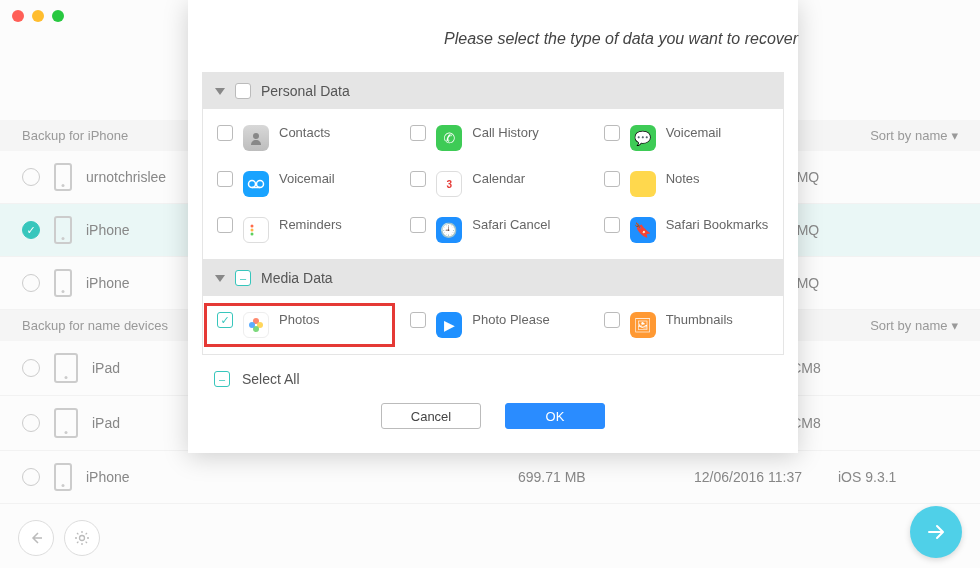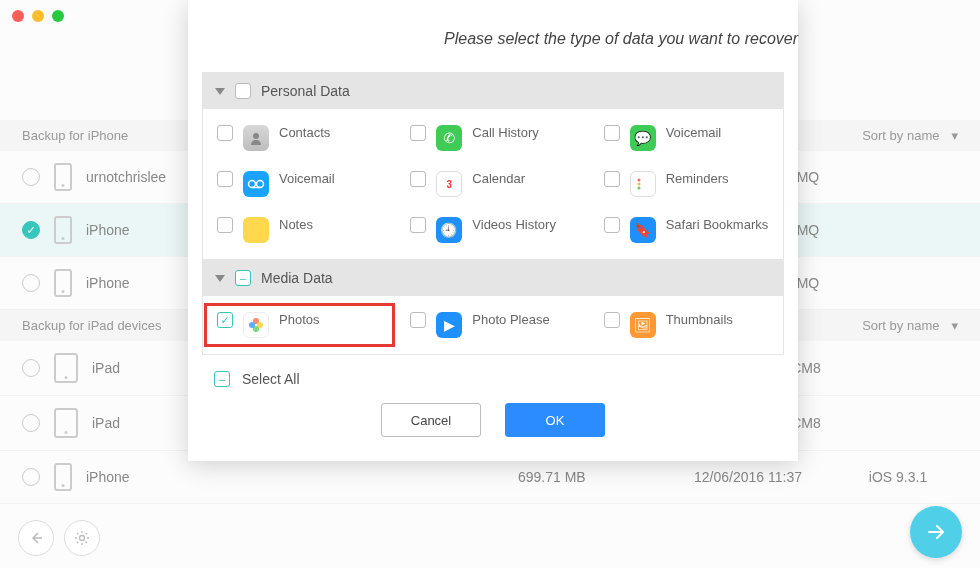--- a/index.html
+++ b/index.html
@@ -6,32 +6,32 @@
 body { width: 980px; height: 568px; background: #fcfcfc; position: relative; overflow: hidden; }
 
 
 .traffic { position: absolute; top: 10px; left: 12px; display: flex; gap: 8px; }
 .tl { width: 12px; height: 12px; border-radius: 50%; }
 .tl-close { background: #ff5f57; } .tl-min { background: #ffbd2e; } .tl-max { background: #28c840; }
 
 
 .bg-list { position: absolute; top: 120px; left: 0; right: 0; }
 .section-header { background: #f5f5f5; color: #999; font-size: 13px; padding: 8px 22px; display: flex; justify-content: space-between; align-items: center; }
-.sortby { display: flex; align-items: flex-start; gap: 12px; cursor: pointer; }
+.sortby { display: flex; align-items: flex-start; gap: 4px; cursor: pointer; }
 .row { display: flex; align-items: center; padding: 12px 22px; border-bottom: 1px solid #f2f2f2; color: #888; font-size: 14px; }
 .row.sel { background: #eaf7f6; }
 .radio { width: 18px; height: 18px; border: 1px solid #ccc; border-radius: 50%; margin-right: 14px; display:flex;align-items:center;justify-content:center; }
 .radio.on { border-color: #37c6bc; background: #37c6bc; color:#fff; font-size:11px; }
 .dev { width: 18px; height: 28px; border: 2px solid #ccc; border-radius: 3px; margin-right: 14px; position:relative; }
 .dev.ipad { width: 24px; height: 30px; }
 .dev::after { content:""; position:absolute; bottom:2px; left:50%; transform:translateX(-50%); width:3px;height:3px;border-radius:50%;background:#ccc; }
 .dev-name { flex:1; }
 .col-size { width: 140px; text-align:left; }
 .col-date { width: 180px; text-align:center; }
-.col-ios { width: 120px; text-align:center; }
+.col-ios { width: 120px; }
 .col-serial { width: 180px; text-align:left; }
 
 
 .bottom { position:absolute; bottom:12px; left:18px; display:flex; gap:10px; }
 .circ-btn { width:36px;height:36px;border:1px solid #ddd;border-radius:50%;display:flex;align-items:center;justify-content:center;color:#bbb;background:#fff;cursor:pointer; }
 .next-btn { position:absolute; bottom:10px; right:18px; width:52px;height:52px;border-radius:50%;background:#4fd0e8;display:flex;align-items:center;justify-content:center;color:#fff;cursor:pointer;box-shadow:0 2px 6px rgba(0,0,0,.15); }
 
 
 .modal { position:absolute; top:0; left:188px; width:610px; background:#fff; box-shadow:0 4px 24px rgba(0,0,0,.18); padding-bottom:16px; }
 .modal h2 { font-size:16px; font-weight:400; color:#444; text-align:right; padding:30px 0 24px;font-style:italic; }
@@ -48,21 +48,21 @@
 .ico { width:26px;height:26px;border-radius:6px;display:flex;align-items:center;justify-content:center;color:#fff;font-size:14px;flex-shrink:0; }
 .ico-contacts{background:linear-gradient(#d8d8d8,#bdbdbd);}
 .ico-call{background:#3ecb56;} .ico-msg{background:#3ecb56;}
 .ico-vm{background:#19a3ff;} .ico-cal{background:#fff;border:1px solid #ddd;color:#e53935;font-size:10px;font-weight:bold;}
 .ico-rem{background:#fff;border:1px solid #ddd;}
 .ico-notes{background:#ffd84d;} .ico-safh{background:#1e90ff;} .ico-safb{background:#1e90ff;}
 .ico-photos{background:#fff;border:1px solid #eee;}
 .ico-pvid{background:#1e90ff;} .ico-thumb{background:#ff9933;}
 .selectall-row { display:flex;align-items:center;gap:12px;padding:16px 26px 8px; color:#555; font-size:14px; }
 .btn-row { display:flex;justify-content:center;gap:24px;padding:8px 0; }
-.btn { width:100px;height:34px;border:1px solid #bbb;border-radius:3px;background:#fff;font-size:13px;color:#444;cursor:pointer; }
+.btn { width:100px;height:26px;border:1px solid #bbb;border-radius:3px;background:#fff;font-size:13px;color:#444;cursor:pointer; }
 .btn.primary { background:#2a8cff;border-color:#2a8cff;color:#fff; }
 svg { display:block; }
 </style>
 </head>
 <body>
 
 <div class="traffic">
   <div class="tl tl-close"></div>
   <div class="tl tl-min"></div>
   <div class="tl tl-max"></div>
@@ -88,21 +88,21 @@
     <div class="dev-name">iPhone</div>
     <div class="col-serial">G5MQ</div>
   </div>
   <div class="row">
     <div class="radio"></div>
     <div class="dev"></div>
     <div class="dev-name">iPhone</div>
     <div class="col-serial">G5MQ</div>
   </div>
   <div class="section-header">
-    <span>Backup for iPad devices</span>
+    <span>Backup for name devices</span>
     <span class="sortby">
         <span>Sort by name</span>
         <span>▾</span>
       </span>
   </div>
   <div class="row">
     <div class="radio"></div>
     <div class="dev ipad"></div>
     <div class="dev-name">iPad</div>
     <div class="col-serial">(FCM8</div>
@@ -185,38 +185,38 @@
         </div>
       <div class="cell">
           <div class="cbx"></div>
           <div class="ico ico-cal">
             <span>3</span>
           </div>
           <span>Calendar</span>
         </div>
       <div class="cell">
           <div class="cbx"></div>
+          <div class="ico ico-notes"></div>
+          <span>Notes</span>
+        </div>
+      <div class="cell">
+          <div class="cbx"></div>
           <div class="ico ico-rem">
             <svg width="14" height="14" viewBox="0 0 14 14">
               <circle cx="3" cy="3" r="1.5" fill="#ff6b4a"></circle>
               <circle cx="3" cy="7" r="1.5" fill="#ffb347"></circle>
               <circle cx="3" cy="11" r="1.5" fill="#5dd05d"></circle>
             </svg>
           </div>
           <span>Reminders</span>
         </div>
       <div class="cell">
           <div class="cbx"></div>
-          <div class="ico ico-notes"></div>
-          <span>Notes</span>
-        </div>
-      <div class="cell">
-          <div class="cbx"></div>
           <div class="ico ico-safh">🕘</div>
-          <span>Videos History</span>
+          <span>Safari Cancel</span>
         </div>
       <div class="cell">
           <div class="cbx"></div>
           <div class="ico ico-safb">🔖</div>
           <span>Safari Bookmarks</span>
         </div>
     </div>
   </div>
 
   <div class="group">

